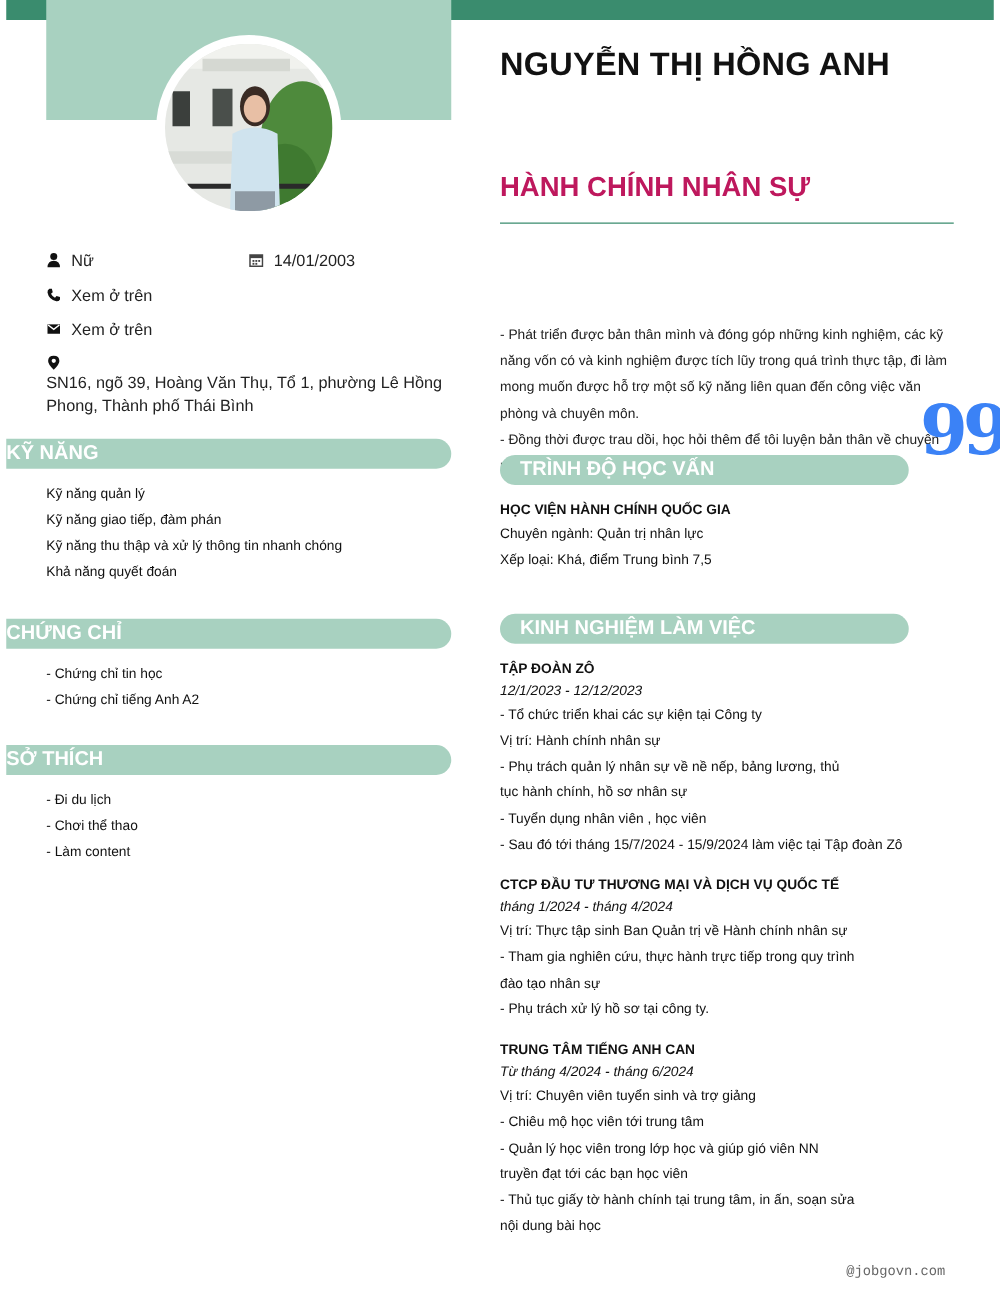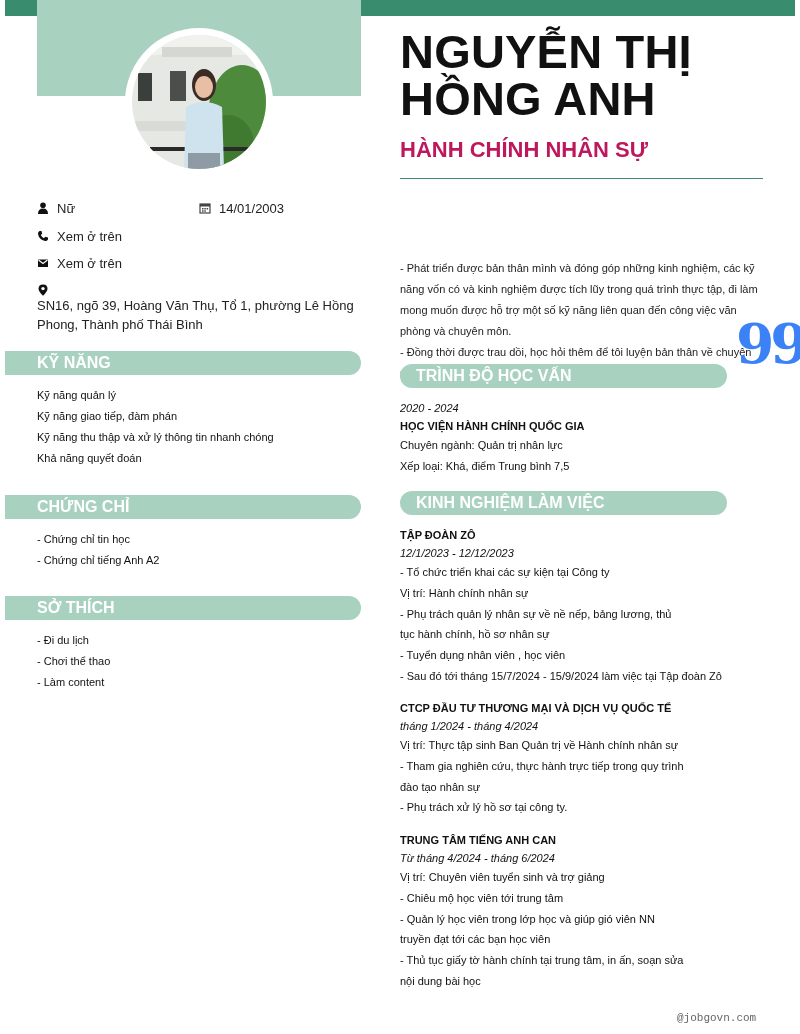--- a/index.html
+++ b/index.html
@@ -3,29 +3,29 @@
 <meta charset="utf-8">
 <style>
   html, body { margin: 0; padding: 0; background: #ffffff; }
   body { width: 800px; height: 1034px; position: relative; overflow: hidden;
          font-family: "Liberation Sans", "DejaVu Sans", sans-serif; color: #111; }
   .topbar { position: absolute; left: 5px; top: 0; width: 790px; height: 16px; background: #3a8c6e; }
   .photo-bg { position: absolute; left: 37px; top: 0; width: 324px; height: 96px; background: #a8d1c0; }
   .avatar-ring { position: absolute; left: 125px; top: 28px; width: 148px; height: 148px; border-radius: 50%; background: #ffffff; }
   .avatar { position: absolute; left: 132px; top: 35px; width: 134px; height: 134px; border-radius: 50%; overflow: hidden; }
 
-  .name { position: absolute; left: 400px; top: 28px; width: 380px; font-size: 47px; font-weight: bold; line-height: 47px; color: #111; letter-spacing: 0.2px; }
+  .name { position: absolute; left: 400px; top: 28px; width: 380px; font-size: 26px; font-weight: bold; line-height: 47px; color: #111; letter-spacing: 0.2px; }
   .jobtitle { position: absolute; left: 400px; top: 137px; font-size: 22px; font-weight: bold; color: #be185d; }
   .title-rule { position: absolute; left: 400px; top: 178px; width: 363px; height: 1px; background: #3a8c6e; }
 
   .info { position: absolute; font-size: 13px; color: #222; display: flex; align-items: flex-start; line-height: 19px; }
   .info .ic { width: 12px; height: 12px; margin-right: 8px; margin-top: 3px; flex: none; display: inline-block; }
 
   .sec-head { position: absolute; height: 24px; background: #a8d1c0; color: #fff; font-weight: bold; font-size: 16px; line-height: 24px; box-sizing: border-box; }
-  .sec-head.left { left: 5px; width: 356px; border-radius: 0 12px 12px 0; padding-left: 32px; }
+  .sec-head.left { left: 5px; width: 356px; border-radius: 0 12px 12px 0; }
   .sec-head.right { left: 400px; width: 327px; border-radius: 12px; padding-left: 16px; }
 
   .list { position: absolute; font-size: 11px; color: #111; }
   .list div { height: 21px; line-height: 21px; white-space: nowrap; }
 
   .objective { position: absolute; left: 400px; top: 210px; width: 370px; font-size: 11px; line-height: 21px; color: #222; }
   .quote { position: absolute; left: 736px; top: 322px; font-size: 55px; font-weight: bold; color: #3b82f6; font-family: "DejaVu Serif", serif; line-height: 44px; letter-spacing: -4px; }
 
   .block { position: absolute; left: 400px; width: 370px; font-size: 11px; color: #111; }
   .block .line { height: 20.8px; line-height: 20.8px; white-space: nowrap; }
@@ -125,21 +125,20 @@
 </div>
 
 <div class="objective">
   <div style="white-space: pre-line; margin-top: 48px;">- Phát triển được bản thân mình và đóng góp những kinh nghiệm, các kỹ năng vốn có và kinh nghiệm được tích lũy trong quá trình thực tập, đi làm mong muốn được hỗ trợ một số kỹ năng liên quan đến công việc văn phòng và chuyên môn.
 - Đồng thời được trau dồi, học hỏi thêm để tôi luyện bản thân về chuyên môn nhiều hơn.</div>
 </div>
 <div class="quote">99</div>
 
 <div class="sec-head right" style="top:364px;">TRÌNH ĐỘ HỌC VẤN</div>
 <div class="block" style="top:399px;">
-  <div class="line date">2020 - 2024</div>
   <div class="line org">HỌC VIỆN HÀNH CHÍNH QUỐC GIA</div>
   <div class="line">Chuyên ngành: Quản trị nhân lực</div>
   <div class="line">Xếp loại: Khá, điểm Trung bình 7,5</div>
 </div>
 
 <div class="sec-head right" style="top:491px;">KINH NGHIỆM LÀM VIỆC</div>
 
 <div class="block" style="top:526px;">
   <div class="line org">TẬP ĐOÀN ZÔ</div>
   <div class="line date">12/1/2023 - 12/12/2023</div>

